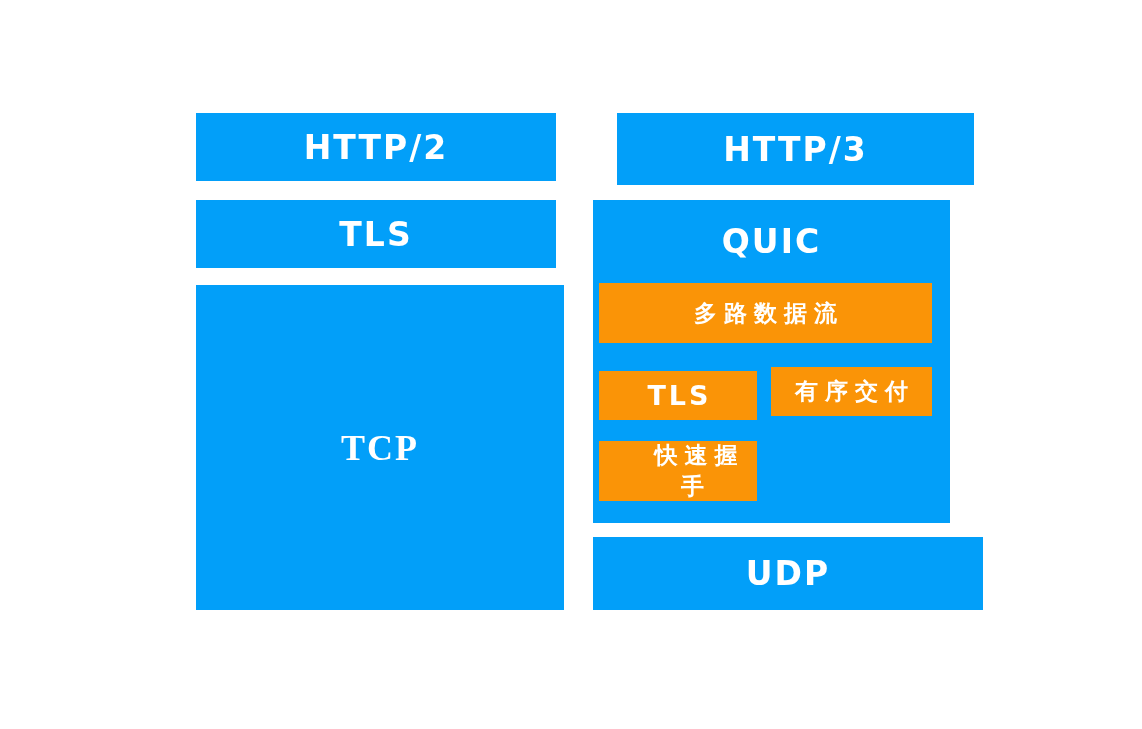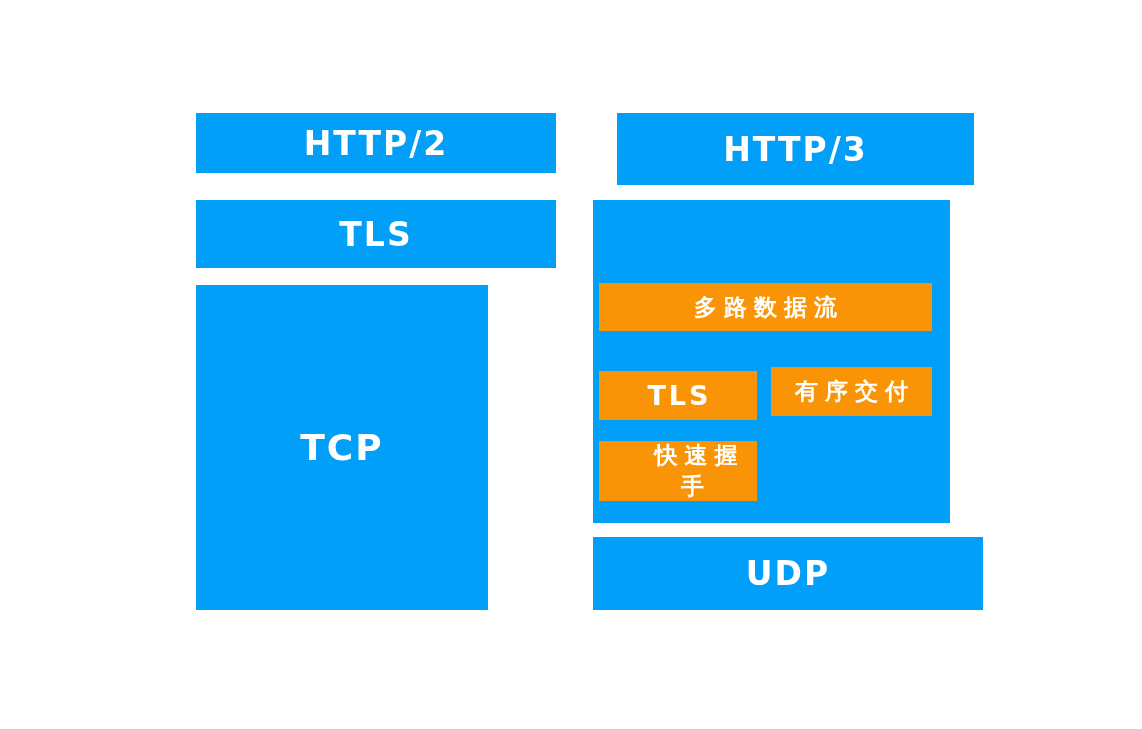--- a/index.html
+++ b/index.html
@@ -55,32 +55,33 @@
     letter-spacing: 3px;
     text-indent: 3px;
     font-size: 27px;
   }
 </style>
 </head>
 <body>
 
 <div id="canvas">
 
-  <div class="box blue proto-label" style="left:196px; top:113px; width:360px; height:60px;">HTTP/2</div>
+  <div class="box blue proto-label" style="left:196px; top:113px; width:360px; height:68px;">HTTP/2</div>
 
   <div class="box blue proto-label" style="left:196px; top:200px; width:360px; height:68px;">TLS</div>
 
-  <div class="box blue proto-label" style="left:196px; top:285px; width:292px; height:325px; font-size:36px;">TCP</div>
+  <div class="box blue proto-label" style="left:196px; top:285px; width:368px; height:325px; font-size:36px;font-family:Liberation Serif, serif;">TCP</div>
 
   <div class="box blue proto-label" style="left:593px; top:113px; width:357px; height:72px;margin-left:24px;">HTTP/3</div>
 
   <div class="box blue quic-box" style="left:593px; top:200px; width:357px; height:323px;">
 
+    <div class="quic-title">QUIC</div>
 
-    <div class="box orange feature" style="left:6px; top:83px; width:333px; height:48px;">多路数据流</div>
+    <div class="box orange feature" style="left:6px; top:83px; width:333px; height:60px;">多路数据流</div>
 
     <div class="box orange feature latin" style="left:6px; top:171px; width:158px; height:49px;">TLS</div>
 
     <div class="box orange feature" style="left:178px; top:167px; width:161px; height:49px;">有序交付</div>
 
     <div class="box orange feature" style="left:6px; top:241px; width:158px; height:60px;padding-left:36px;">快速握手</div>
 
   </div>
 
   <div class="box blue proto-label" style="left:593px; top:537px; width:390px; height:73px;">UDP</div>

